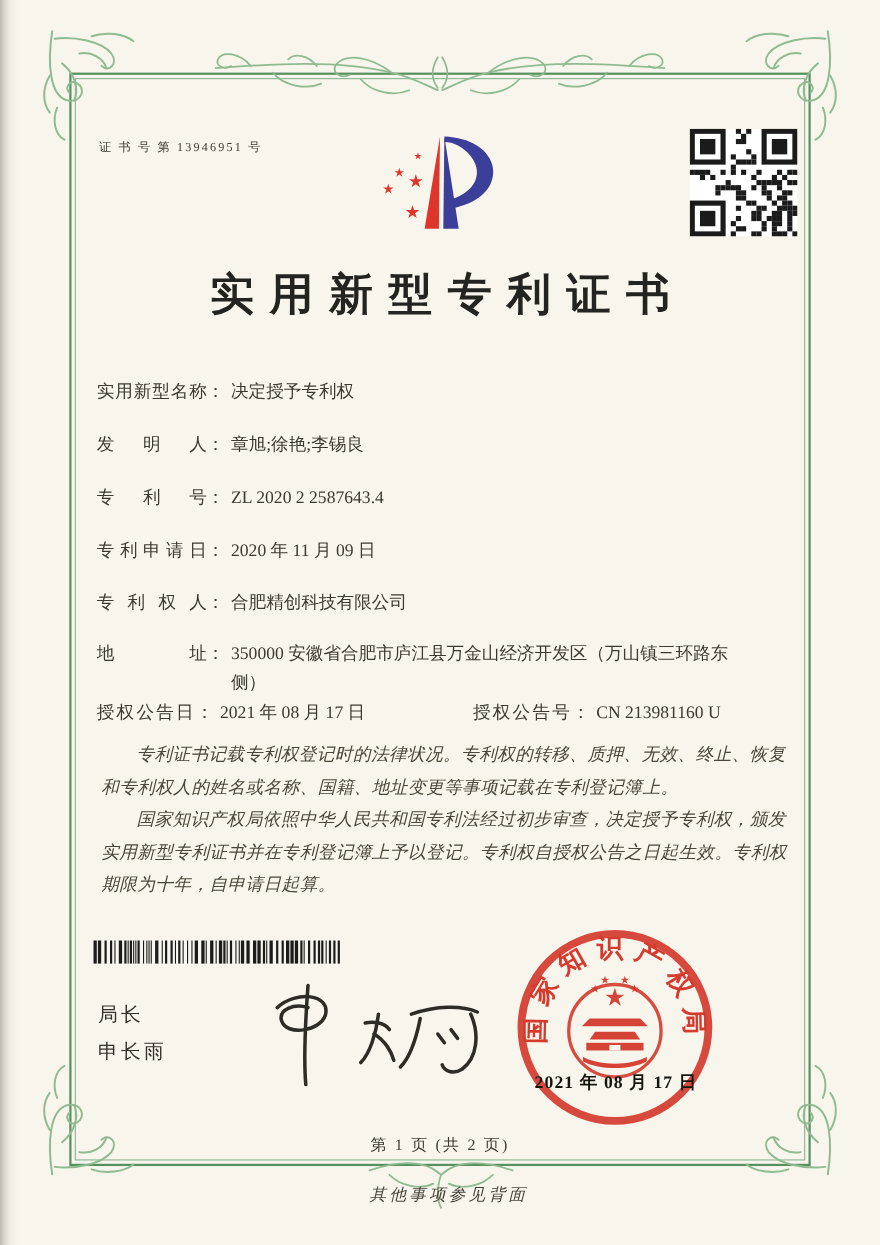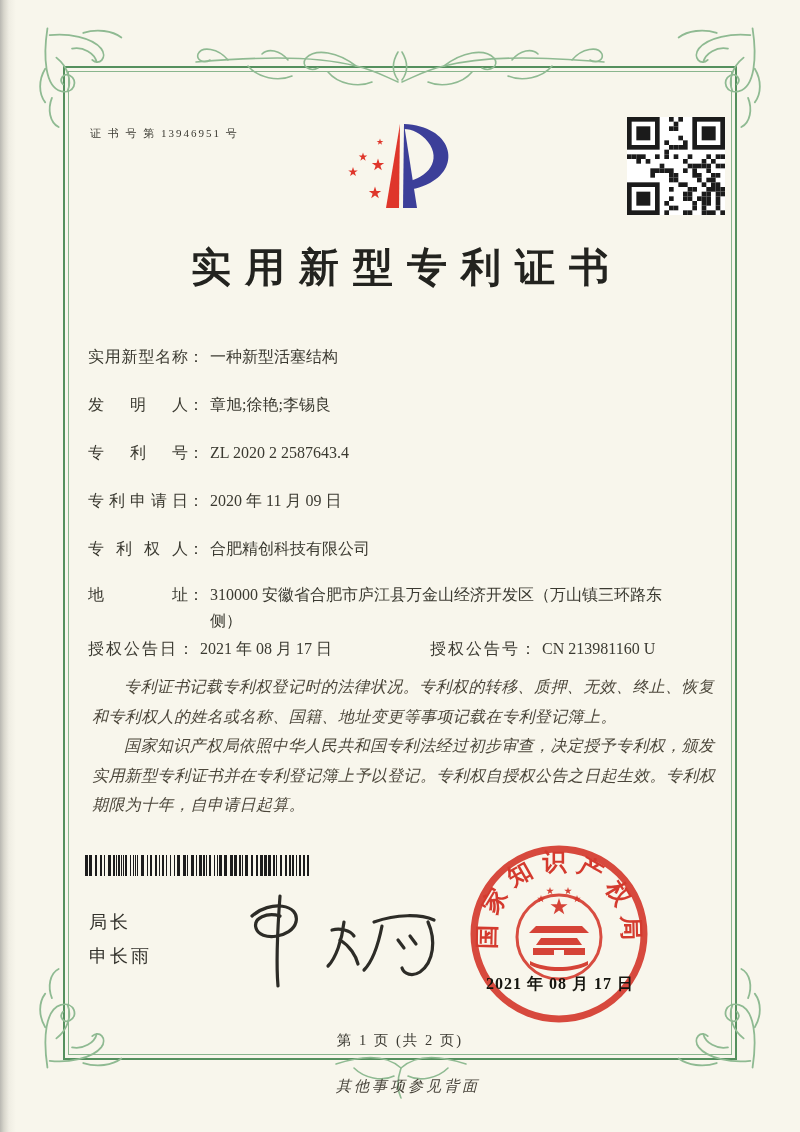--- a/index.html
+++ b/index.html
@@ -235,21 +235,21 @@
       <rect x="0" y="14" width="7" height="7" fill="#1b1b1b"></rect>
       <rect x="1" y="15" width="5" height="5" fill="#ffffff"></rect>
       <rect x="2" y="16" width="3" height="3" fill="#1b1b1b"></rect>
     </svg>
 
   <div class="title">实用新型专利证书</div>
 
   <div class="field" style="top:344px;">
     <span class="flabel">实用新型名称</span>
       <span class="colon">：</span>
-    <span class="fvalue">一种新型活塞结构</span>
+    <span class="fvalue">决定授予专利权</span>
   </div>
   <div class="field" style="top:392px;">
     <span class="flabel">发明人</span>
       <span class="colon">：</span>
     <span class="fvalue">章旭;徐艳;李锡良</span>
   </div>
   <div class="field" style="top:440px;">
     <span class="flabel">专利号</span>
       <span class="colon">：</span>
     <span class="fvalue">ZL 2020 2 2587643.4</span>
@@ -260,21 +260,21 @@
     <span class="fvalue">2020 年 11 月 09 日</span>
   </div>
   <div class="field" style="top:536px;">
     <span class="flabel">专利权人</span>
       <span class="colon">：</span>
     <span class="fvalue">合肥精创科技有限公司</span>
   </div>
   <div class="field" style="top:582px;">
     <span class="flabel">地址</span>
       <span class="colon">：</span>
-    <span class="fvalue">310000  安徽省合肥市庐江县万金山经济开发区（万山镇三环路东侧）</span>
+    <span class="fvalue">350000  安徽省合肥市庐江县万金山经济开发区（万山镇三环路东侧）</span>
   </div>
   <div class="field" style="top:636px; width:650px;">
     <span class="grant-group">
       <span class="glabel">授权公告日</span>
         <span class="colon">：</span>
       <span>2021 年 08 月 17 日</span>
     </span>
     <span class="grant-right">
       <span class="glabel">授权公告号</span>
         <span class="colon">：</span>

